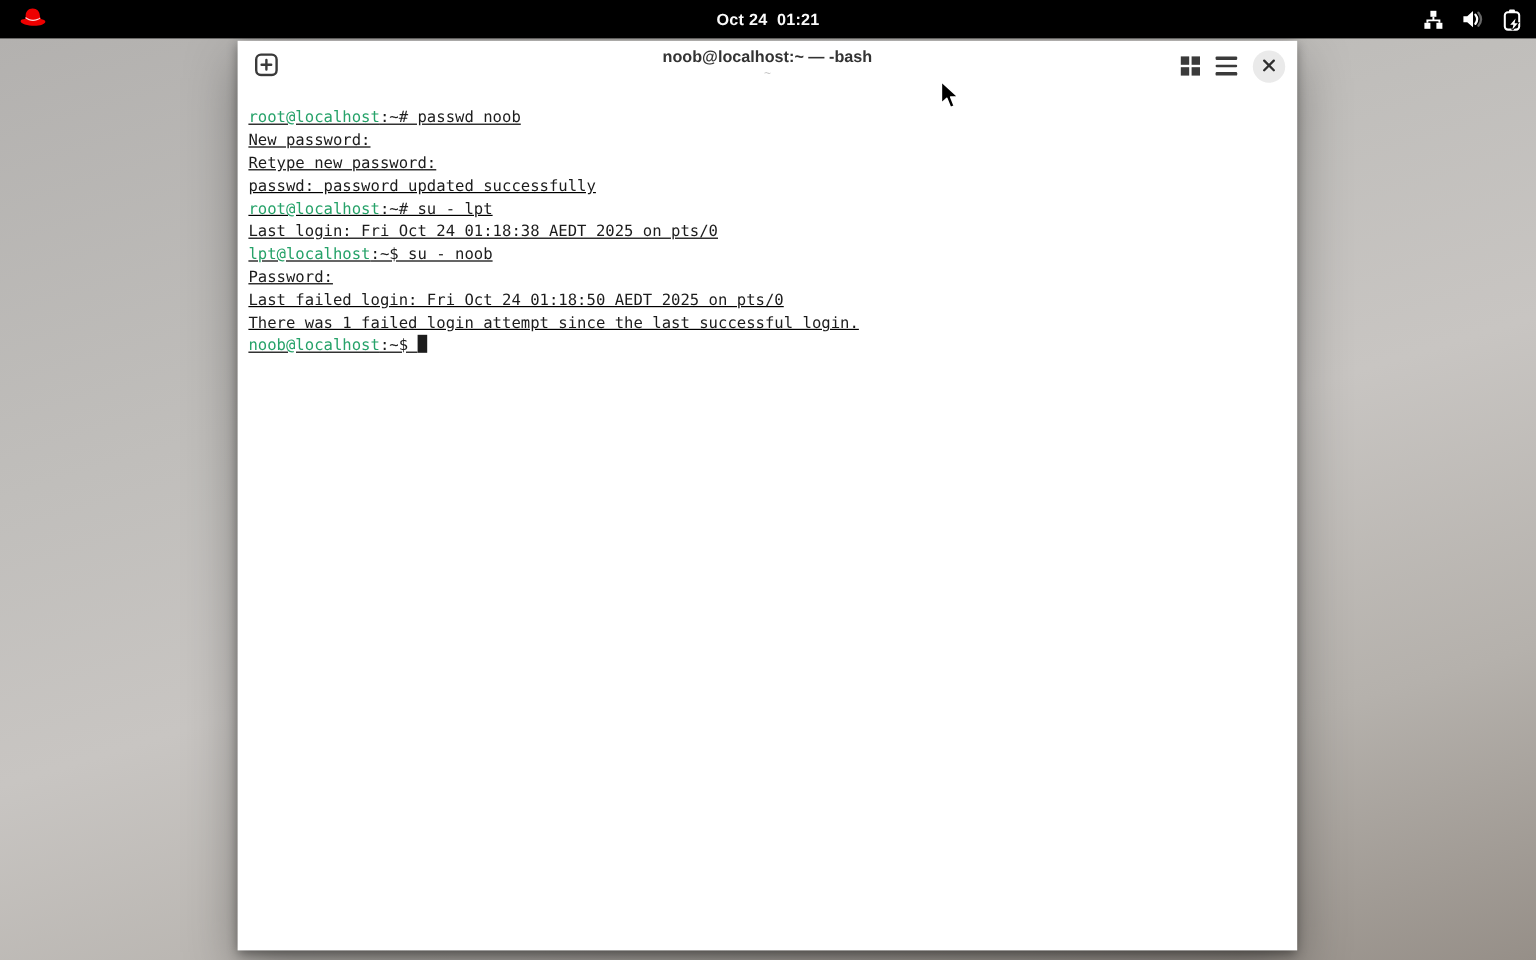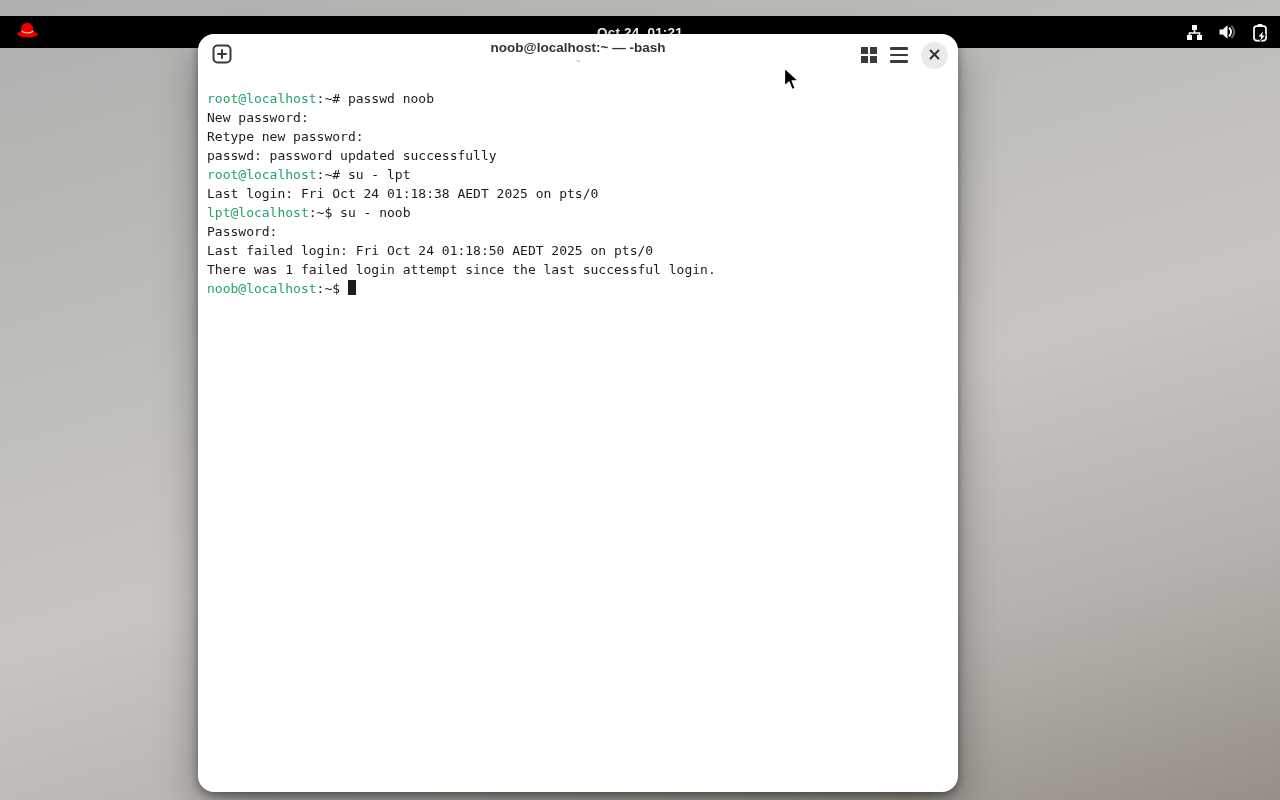--- a/index.html
+++ b/index.html
@@ -2,33 +2,34 @@
 <html><head>
 <meta charset="utf-8">
 <style>
   html,body{margin:0;padding:0;}
   body{
     width:1280px;height:800px;overflow:hidden;position:relative;
     font-family:"Liberation Sans",sans-serif;
     background:linear-gradient(163deg,#b2b0ae 0%,#c0bebb 35%,#c8c5c2 55%,#b5b1ac 78%,#968f88 100%);
   }
   
-  .topbar{position:absolute;top:16px;left:0;width:1280px;height:32px;background:#000;}
+  .topbar{position:absolute;top:0;left:0;width:1280px;height:32px;background:#000;}
   .topbar-logo{position:absolute;left:16px;top:5px;width:24px;height:22px;display:flex;align-items:center;}
   .topbar-clock{
     position:absolute;left:0;right:0;top:0;height:32px;display:flex;align-items:center;justify-content:center;
     color:#fff;font-size:13.5px;font-weight:700;white-space:pre;letter-spacing:.2px;
   }
   .topbar-tray{position:absolute;right:12px;top:0;height:32px;display:flex;align-items:center;gap:15px;}
   .tray-icon{display:flex;align-items:center;justify-content:center;}
   
   .window{
-    position:absolute;left:198px;top:34px;width:760px;height:758px;
-    background:#fff;border-radius:16px;
+    position:absolute;left:198px;top:34px;width:883px;height:758px;
+    background:#fff;border-radius:0;
     box-shadow:0 3px 9px rgba(0,0,0,.42),0 16px 42px rgba(0,0,0,.34);
+    text-decoration:underline;
   }
   .headerbar{position:relative;height:42px;}
   .newtab-btn{
     position:absolute;left:13px;top:10px;width:22px;height:22px;
     background:none;border:none;padding:0;cursor:default;display:flex;align-items:center;justify-content:center;
   }
   .titles{position:absolute;left:120px;right:120px;top:5px;text-align:center;pointer-events:none;}
   .title{font-size:13.5px;font-weight:700;color:#333;line-height:17px;}
   .subtitle{font-size:10px;color:#bdbdbd;line-height:12px;}
   .header-right{position:absolute;right:10px;top:0;height:42px;display:flex;align-items:center;gap:13px;}

